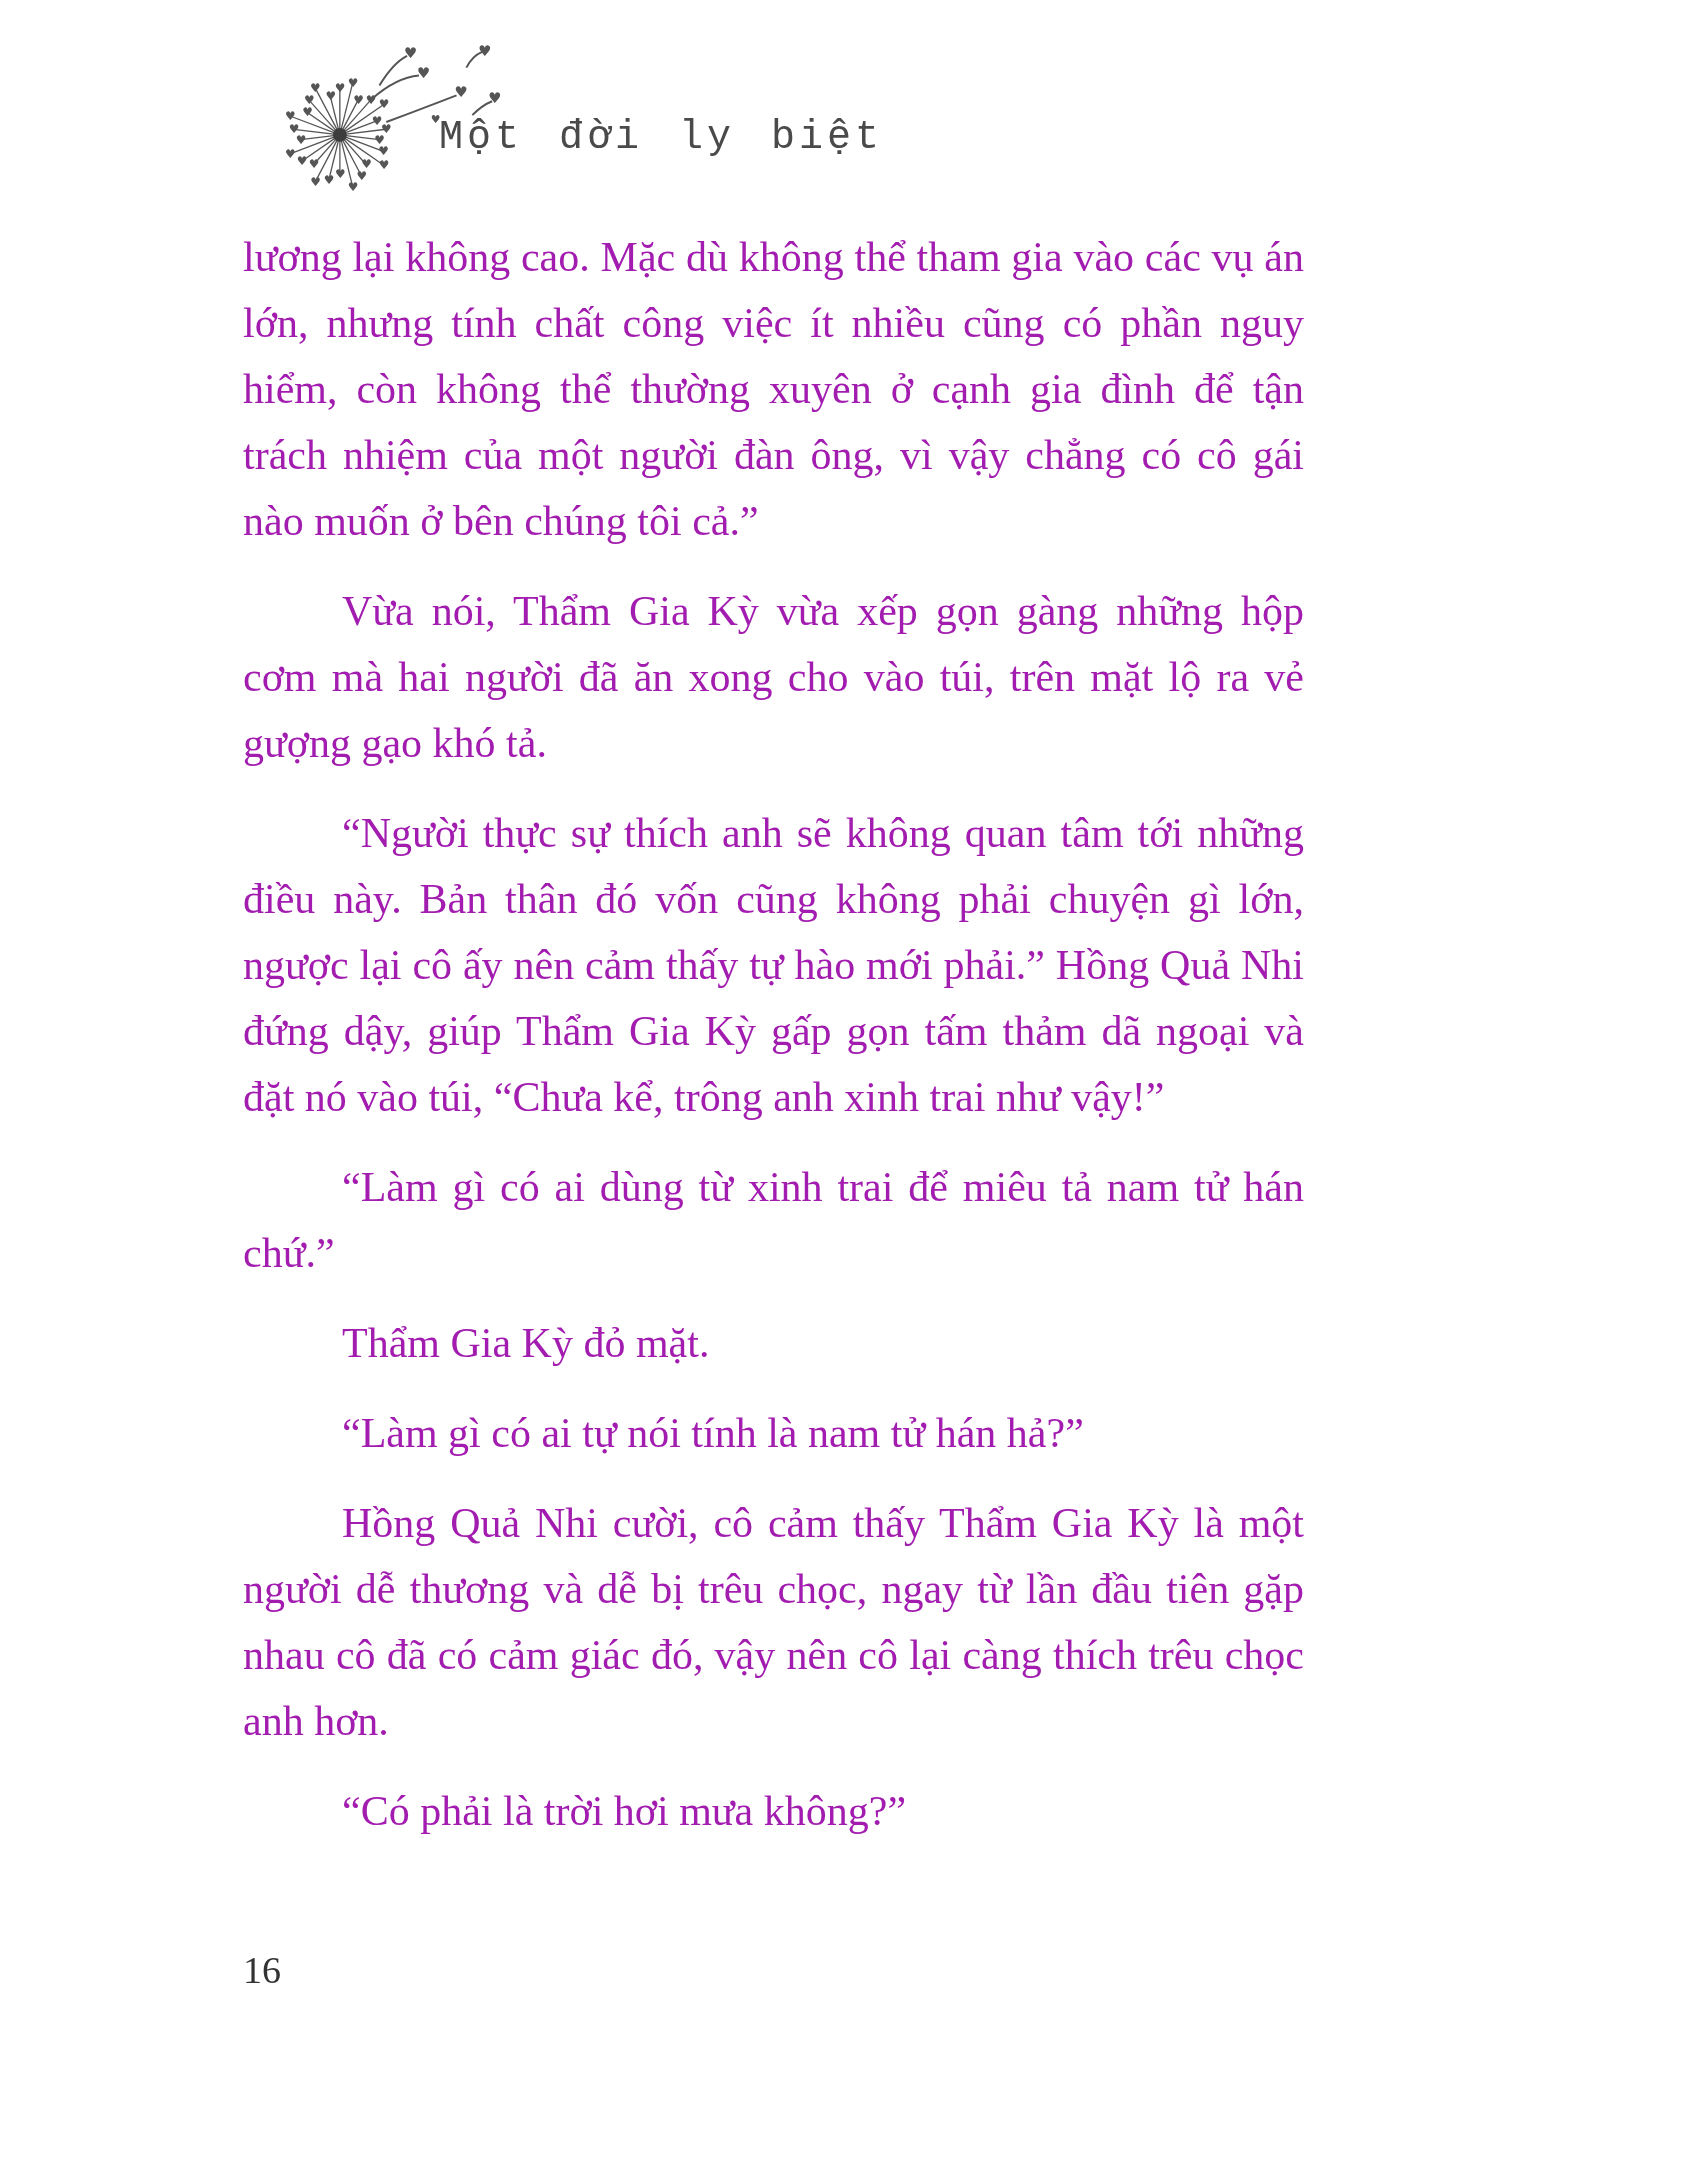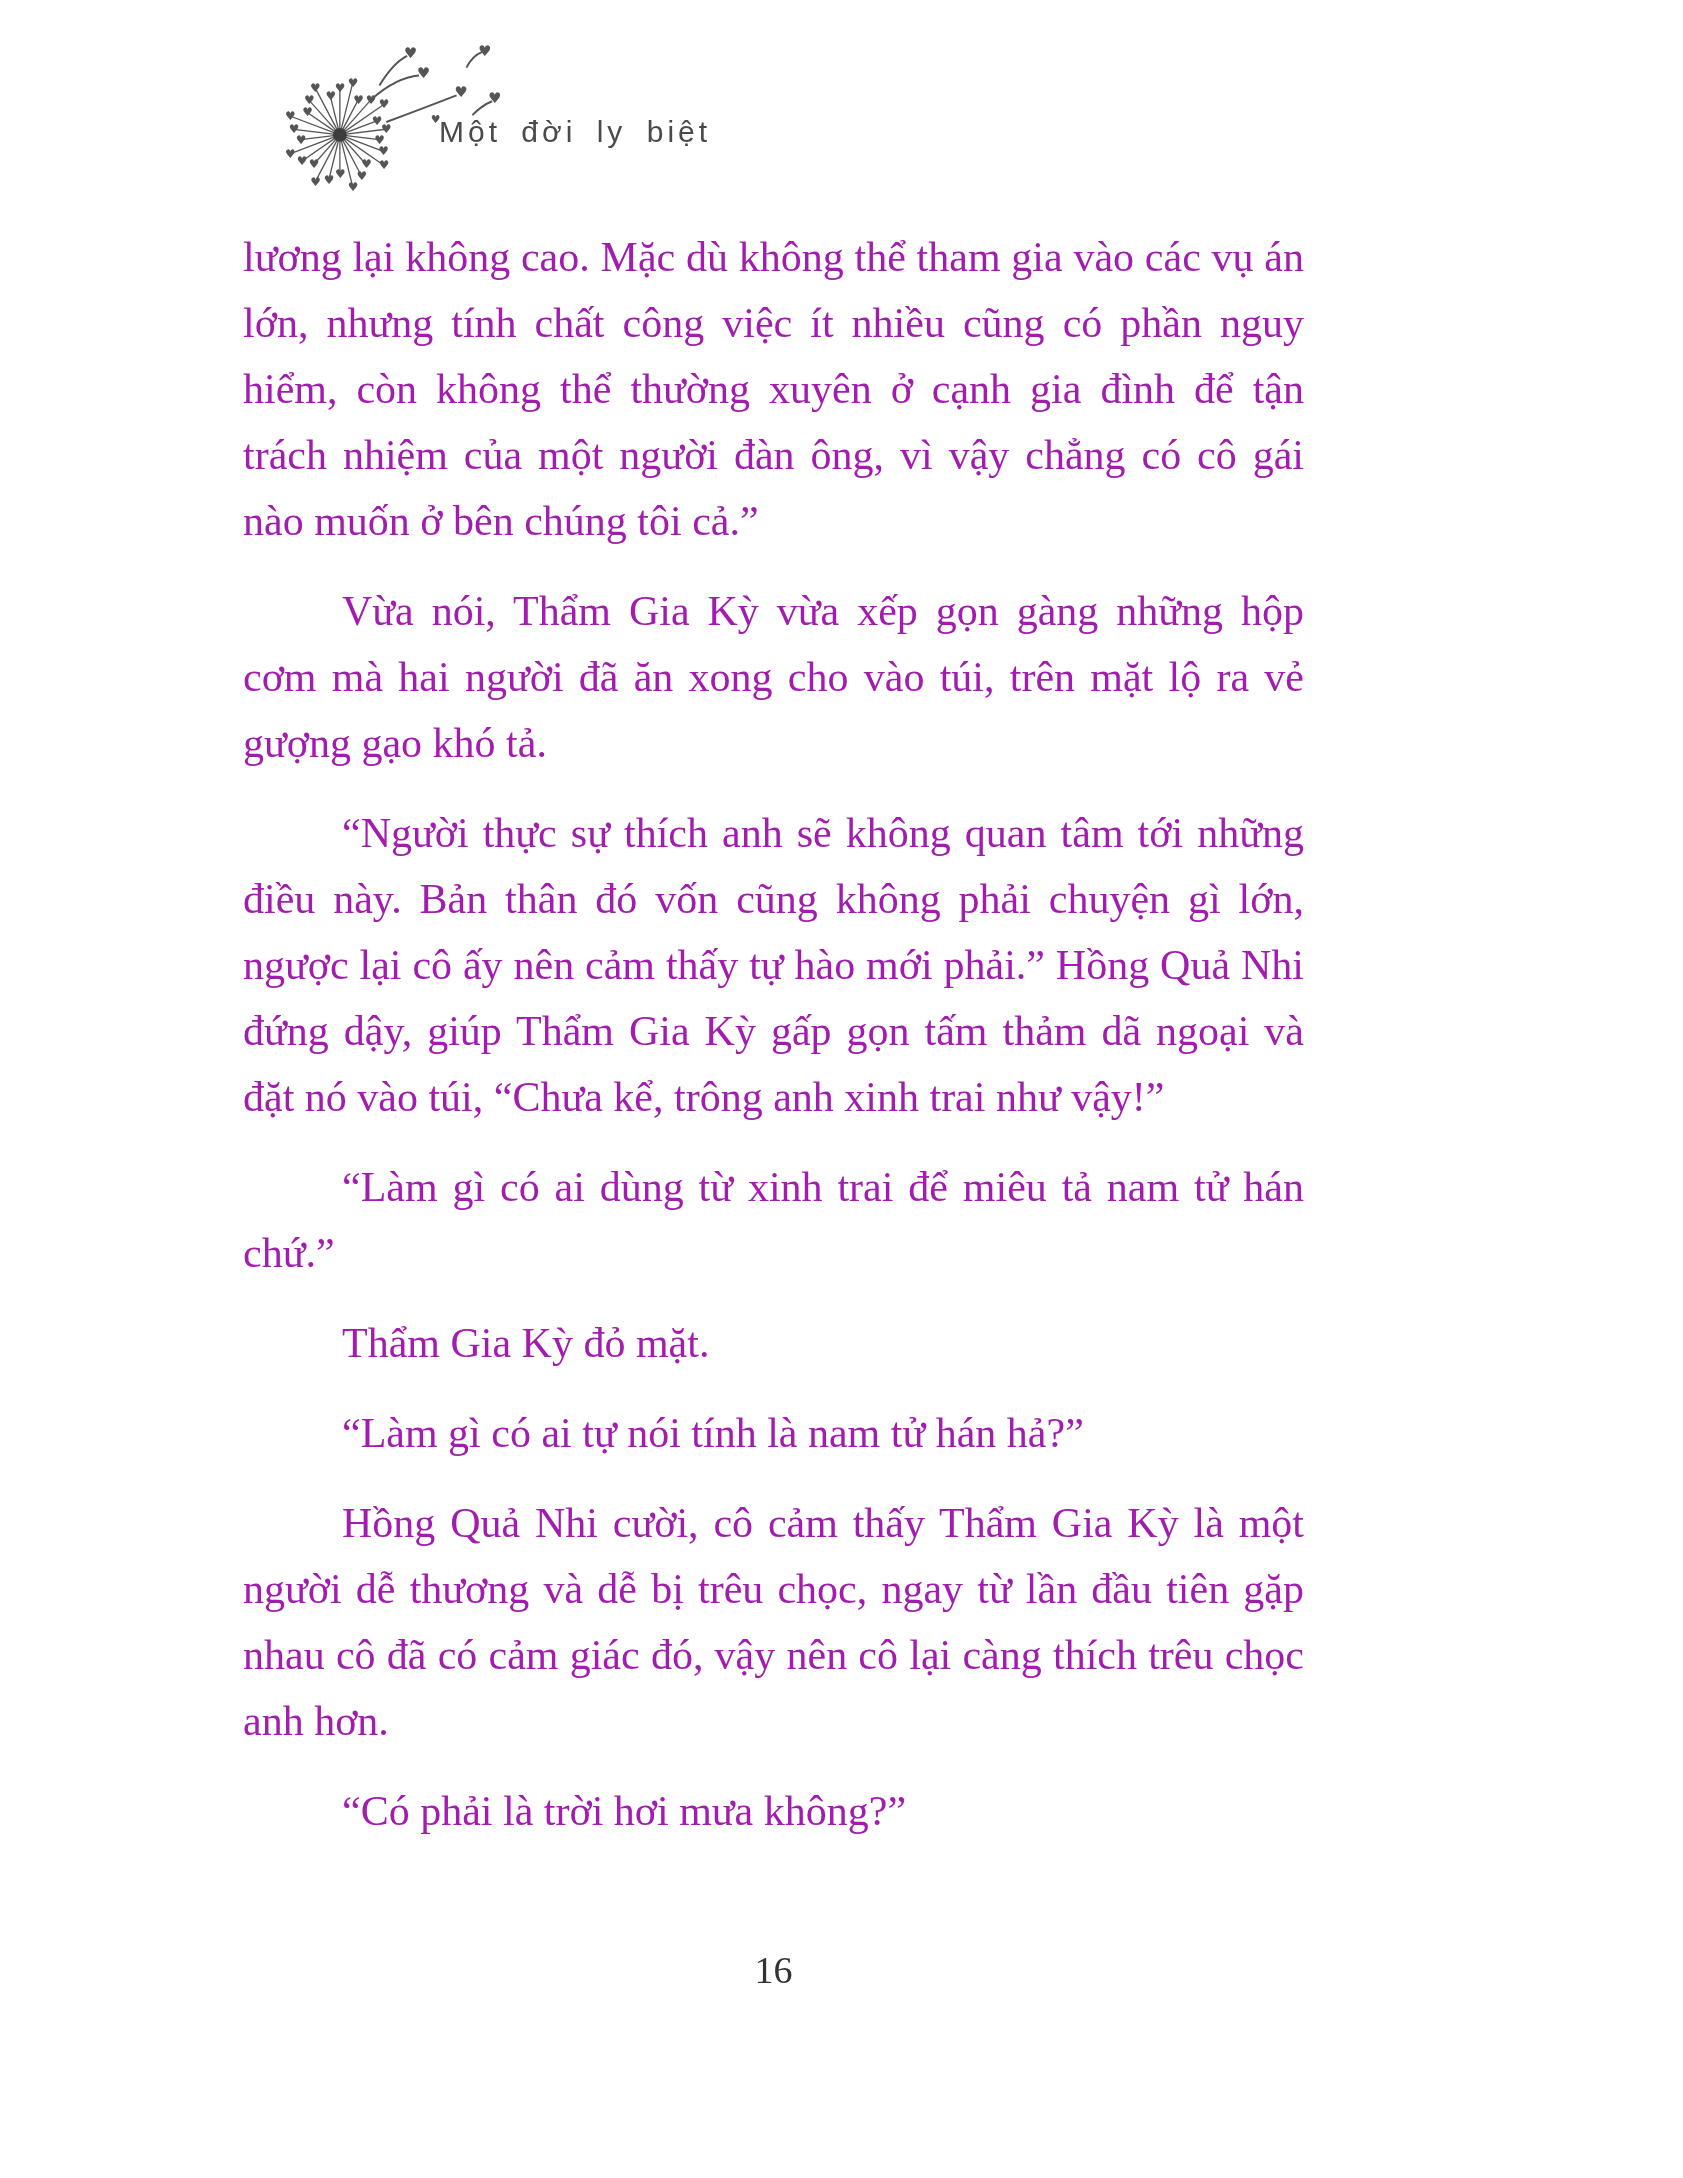--- a/index.html
+++ b/index.html
@@ -11,39 +11,38 @@
     font-family:"Liberation Serif", serif;
   }
   .header{
     position:absolute;left:223px;top:38px;width:891px;height:178px;
   }
   .ornament{
     position:absolute;left:0;top:0;width:297px;height:173px;
   }
   .book-title{
     position:absolute;left:216px;top:77px;
-    font-family:Liberation Sans, sans-serif;
-    font-size:30px;
+    font-family:Liberation Mono, monospace;
+    font-size:40px;
     letter-spacing:4px;
     word-spacing:8px;
     color:#4a4a4a;
     white-space:nowrap;
   }
   .body-text{
     position:absolute;left:243px;top:224px;width:1061px;
     font-size:42px;
     line-height:66px;
     color:#a21caf;
     text-align:justify;
   }
   .para{margin:0 0 24px 0;}
   .para.indent{text-indent:99px;}
   .page-number{
     position:absolute;left:243px;top:1948px;width:1061px;
-    text-align:center;
     font-size:38px;
     color:#333333;
   }
 </style>
 </head>
 <body>
 
 <div class="page">
 
   <div class="header">

